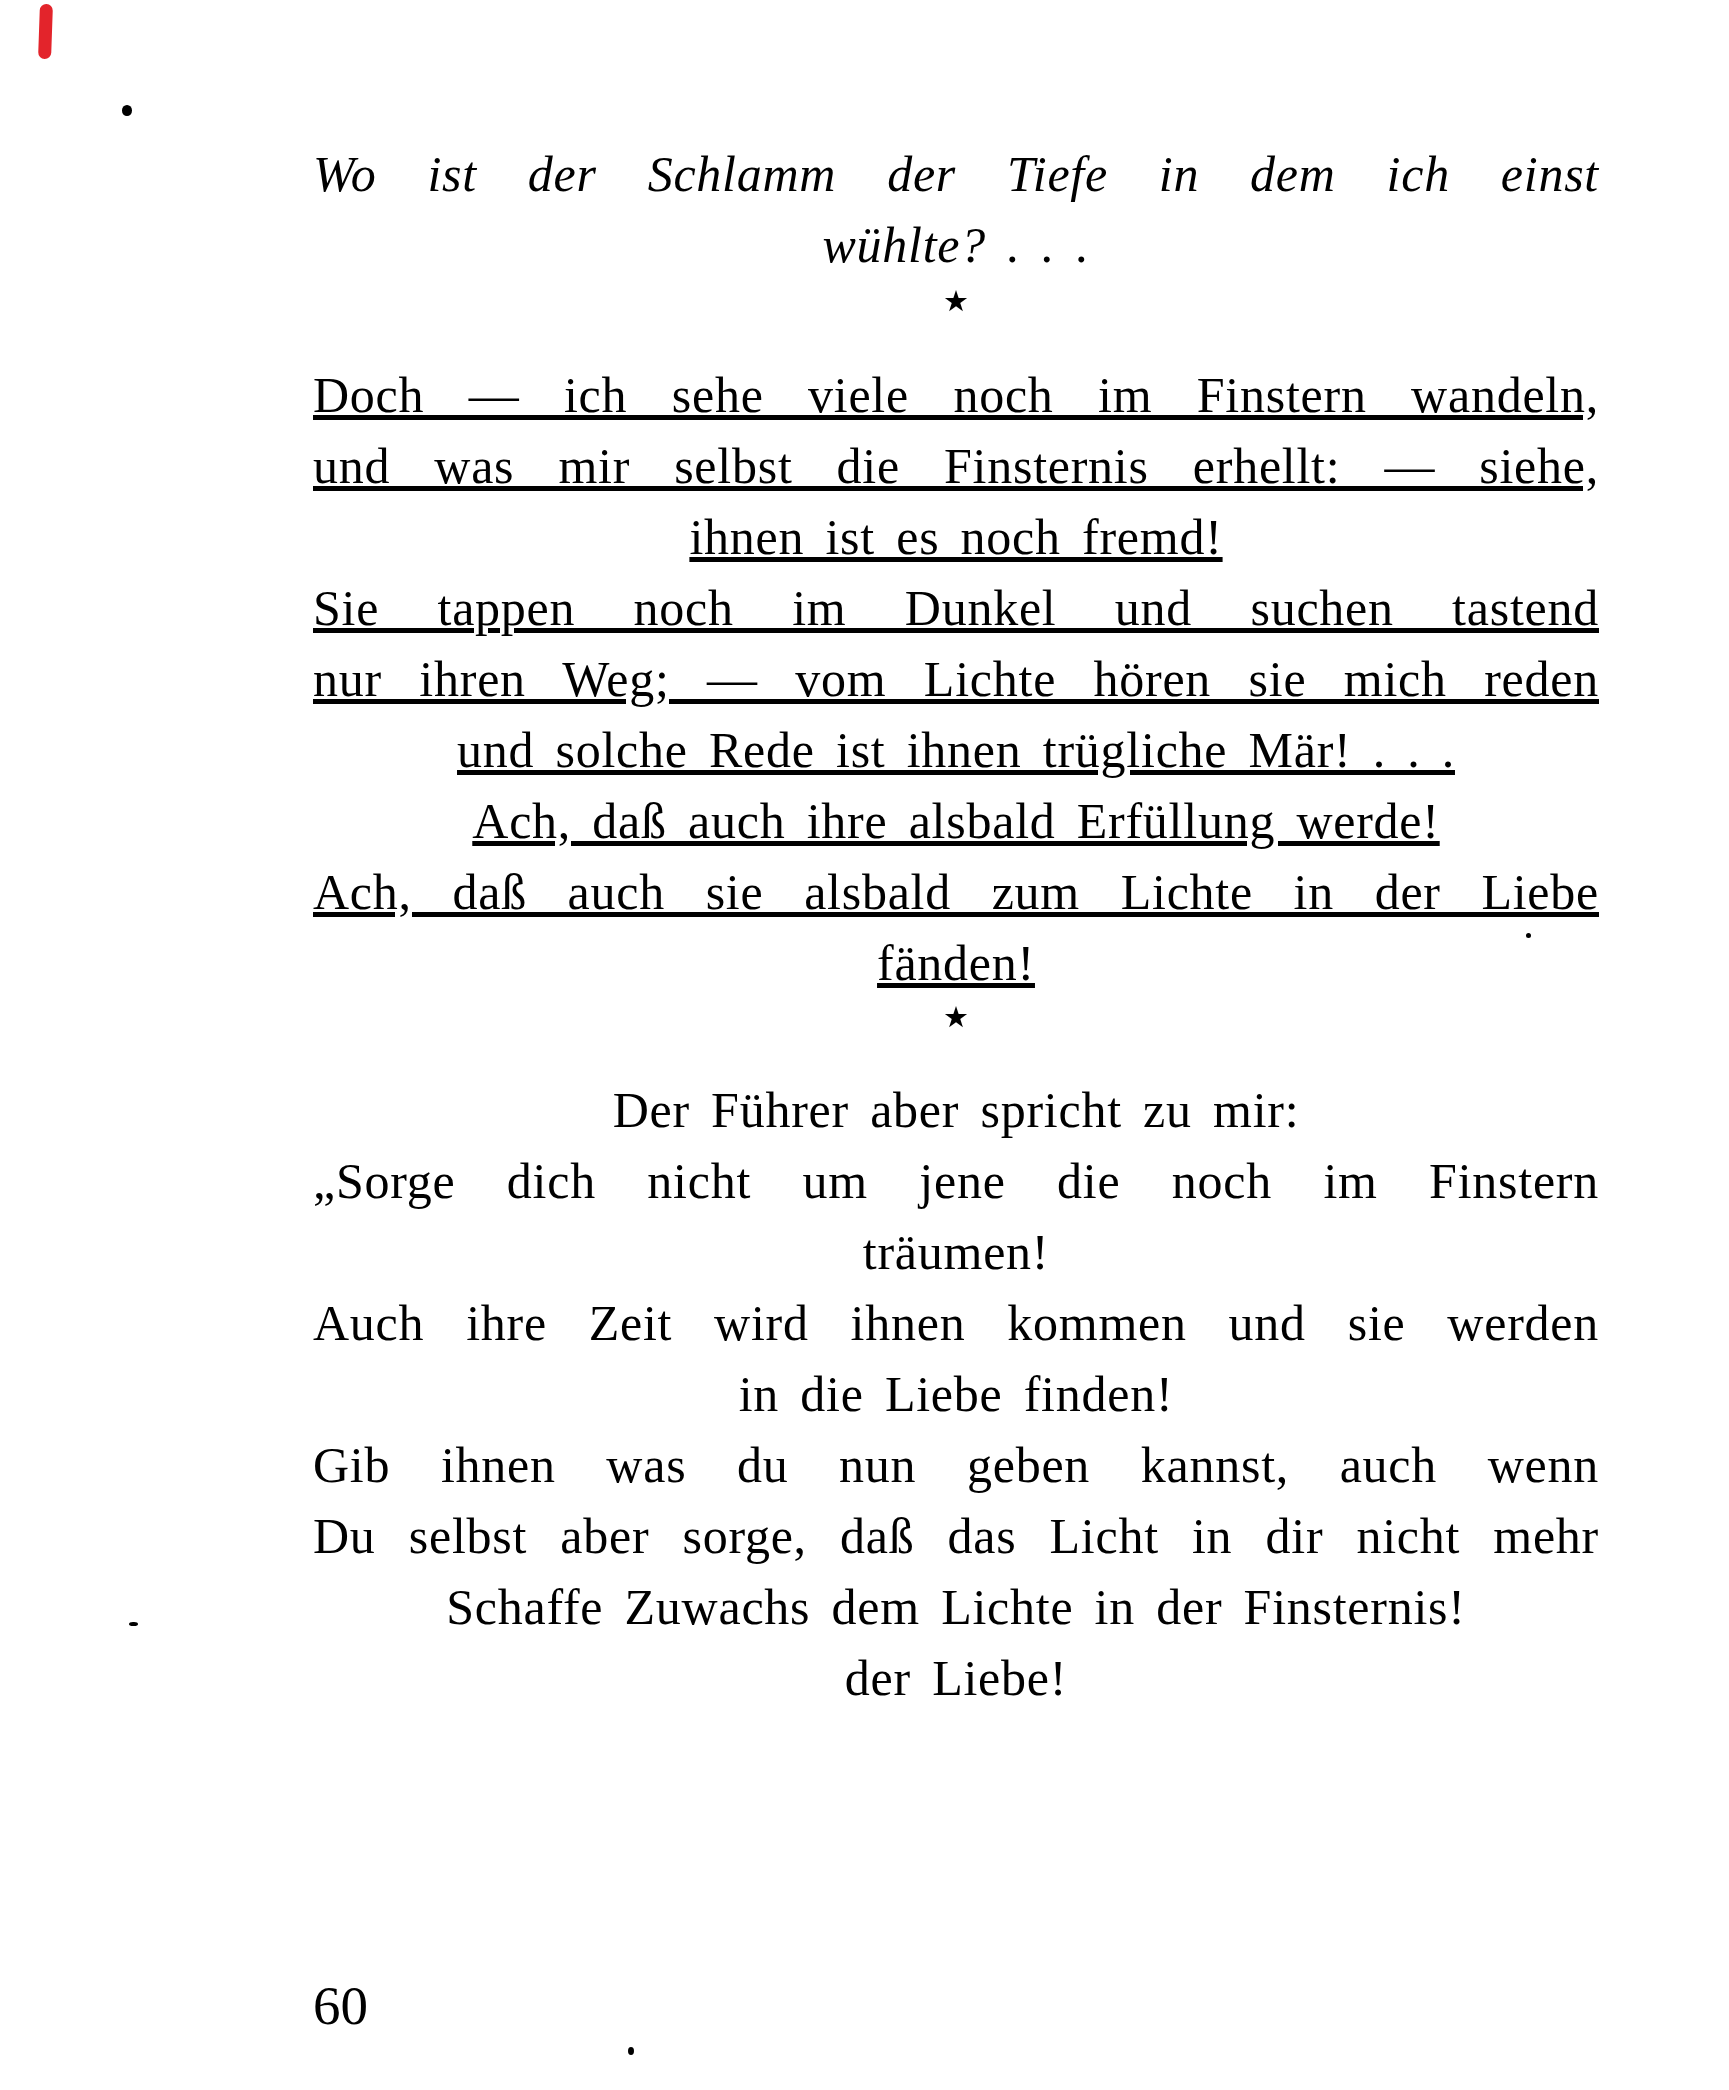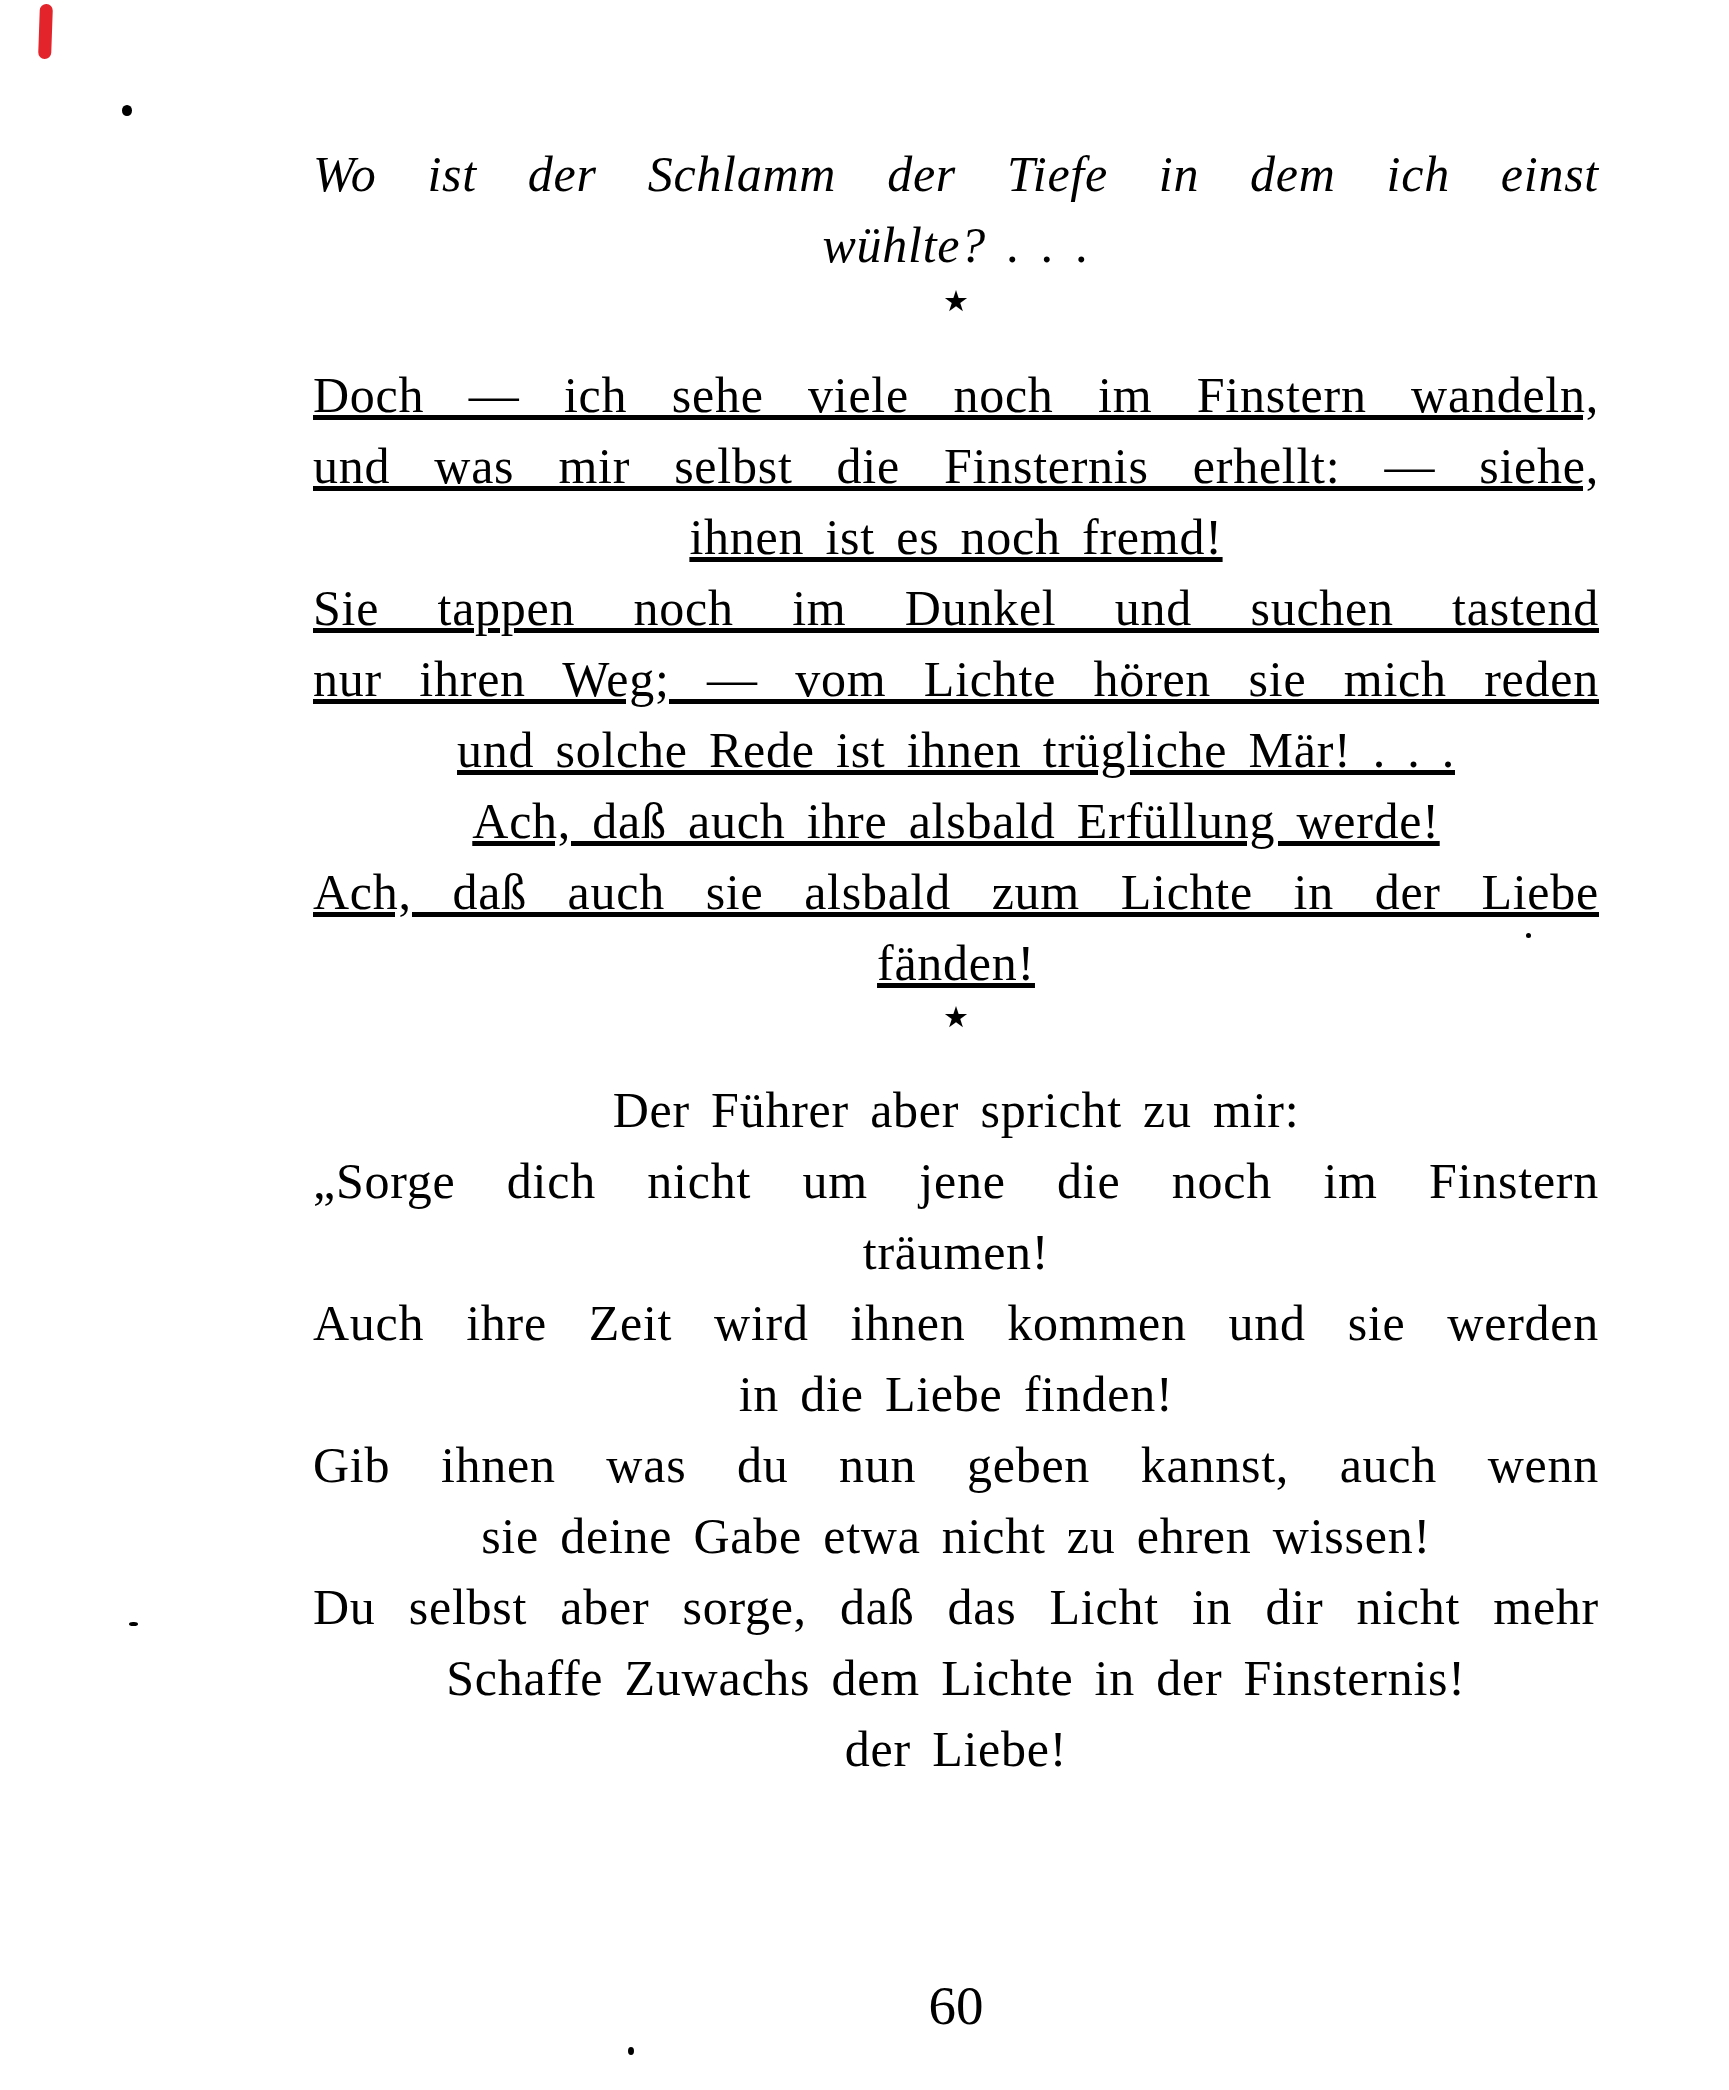--- a/index.html
+++ b/index.html
@@ -43,21 +43,20 @@
     text-align: center;
     font-size: 29px;
     line-height: 39px;
     color: #000;
   }
   .page-number {
     position: absolute;
     left: 313px;
     width: 1286px;
     top: 1974px;
-    text-align: center;
     font-size: 55px;
     line-height: 64px;
   }
   
   .red-mark {
     position: absolute;
     left: 39px;
     top: 3.5px;
     width: 13.2px;
     height: 55px;
@@ -97,19 +96,18 @@
       <div class="line">fänden!</div>
     </div>
     <div class="star star-1">★</div>
     <div class="stanza stanza-2">
       <div class="line">Der Führer aber spricht zu mir:</div>
       <div class="line just">„Sorge dich nicht um jene die noch im Finstern</div>
       <div class="line">träumen!</div>
       <div class="line just">Auch ihre Zeit wird ihnen kommen und sie werden</div>
       <div class="line">in die Liebe finden!</div>
       <div class="line just">Gib ihnen was du nun geben kannst, auch wenn</div>
-      <div class="line">sie deine Gabe etwa nicht zu ehren wissen!</div>
       <div class="line just">Du selbst aber sorge, daß das Licht in dir nicht mehr</div>
       <div class="line">Schaffe Zuwachs dem Lichte in der Finsternis!</div>
       <div class="line">der Liebe!</div>
     </div>
   </div>
 
 
 </body></html>

